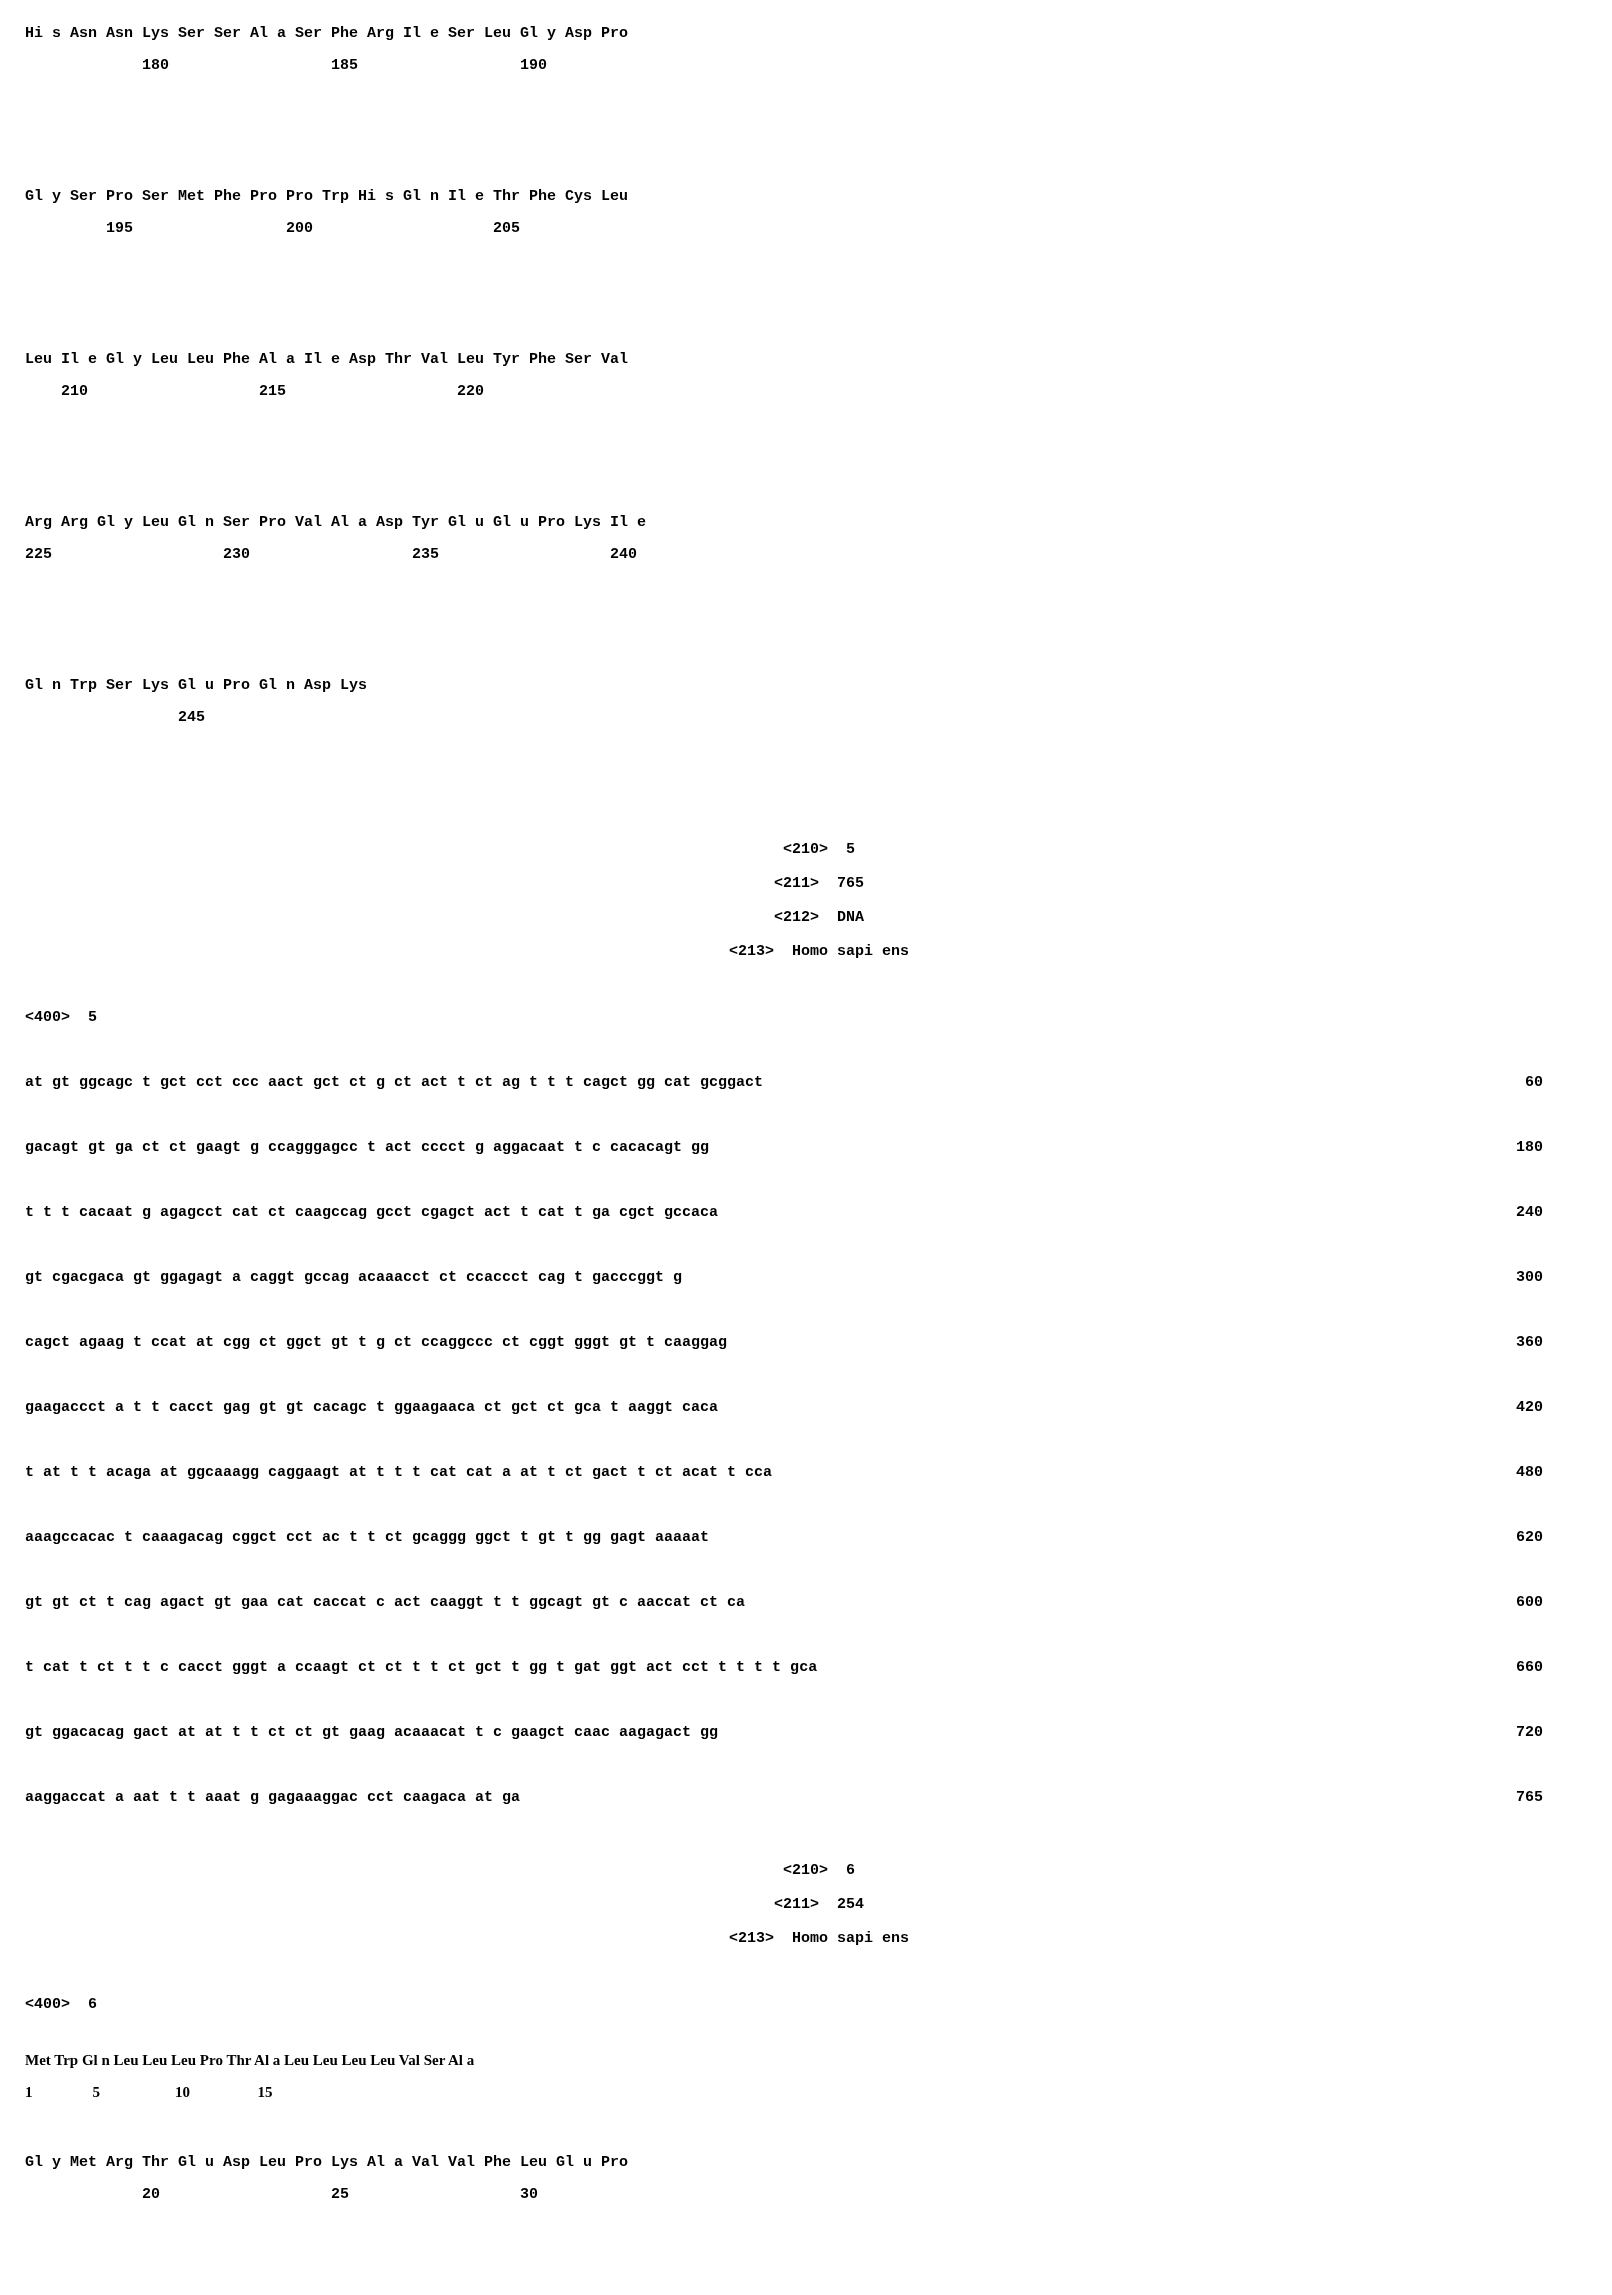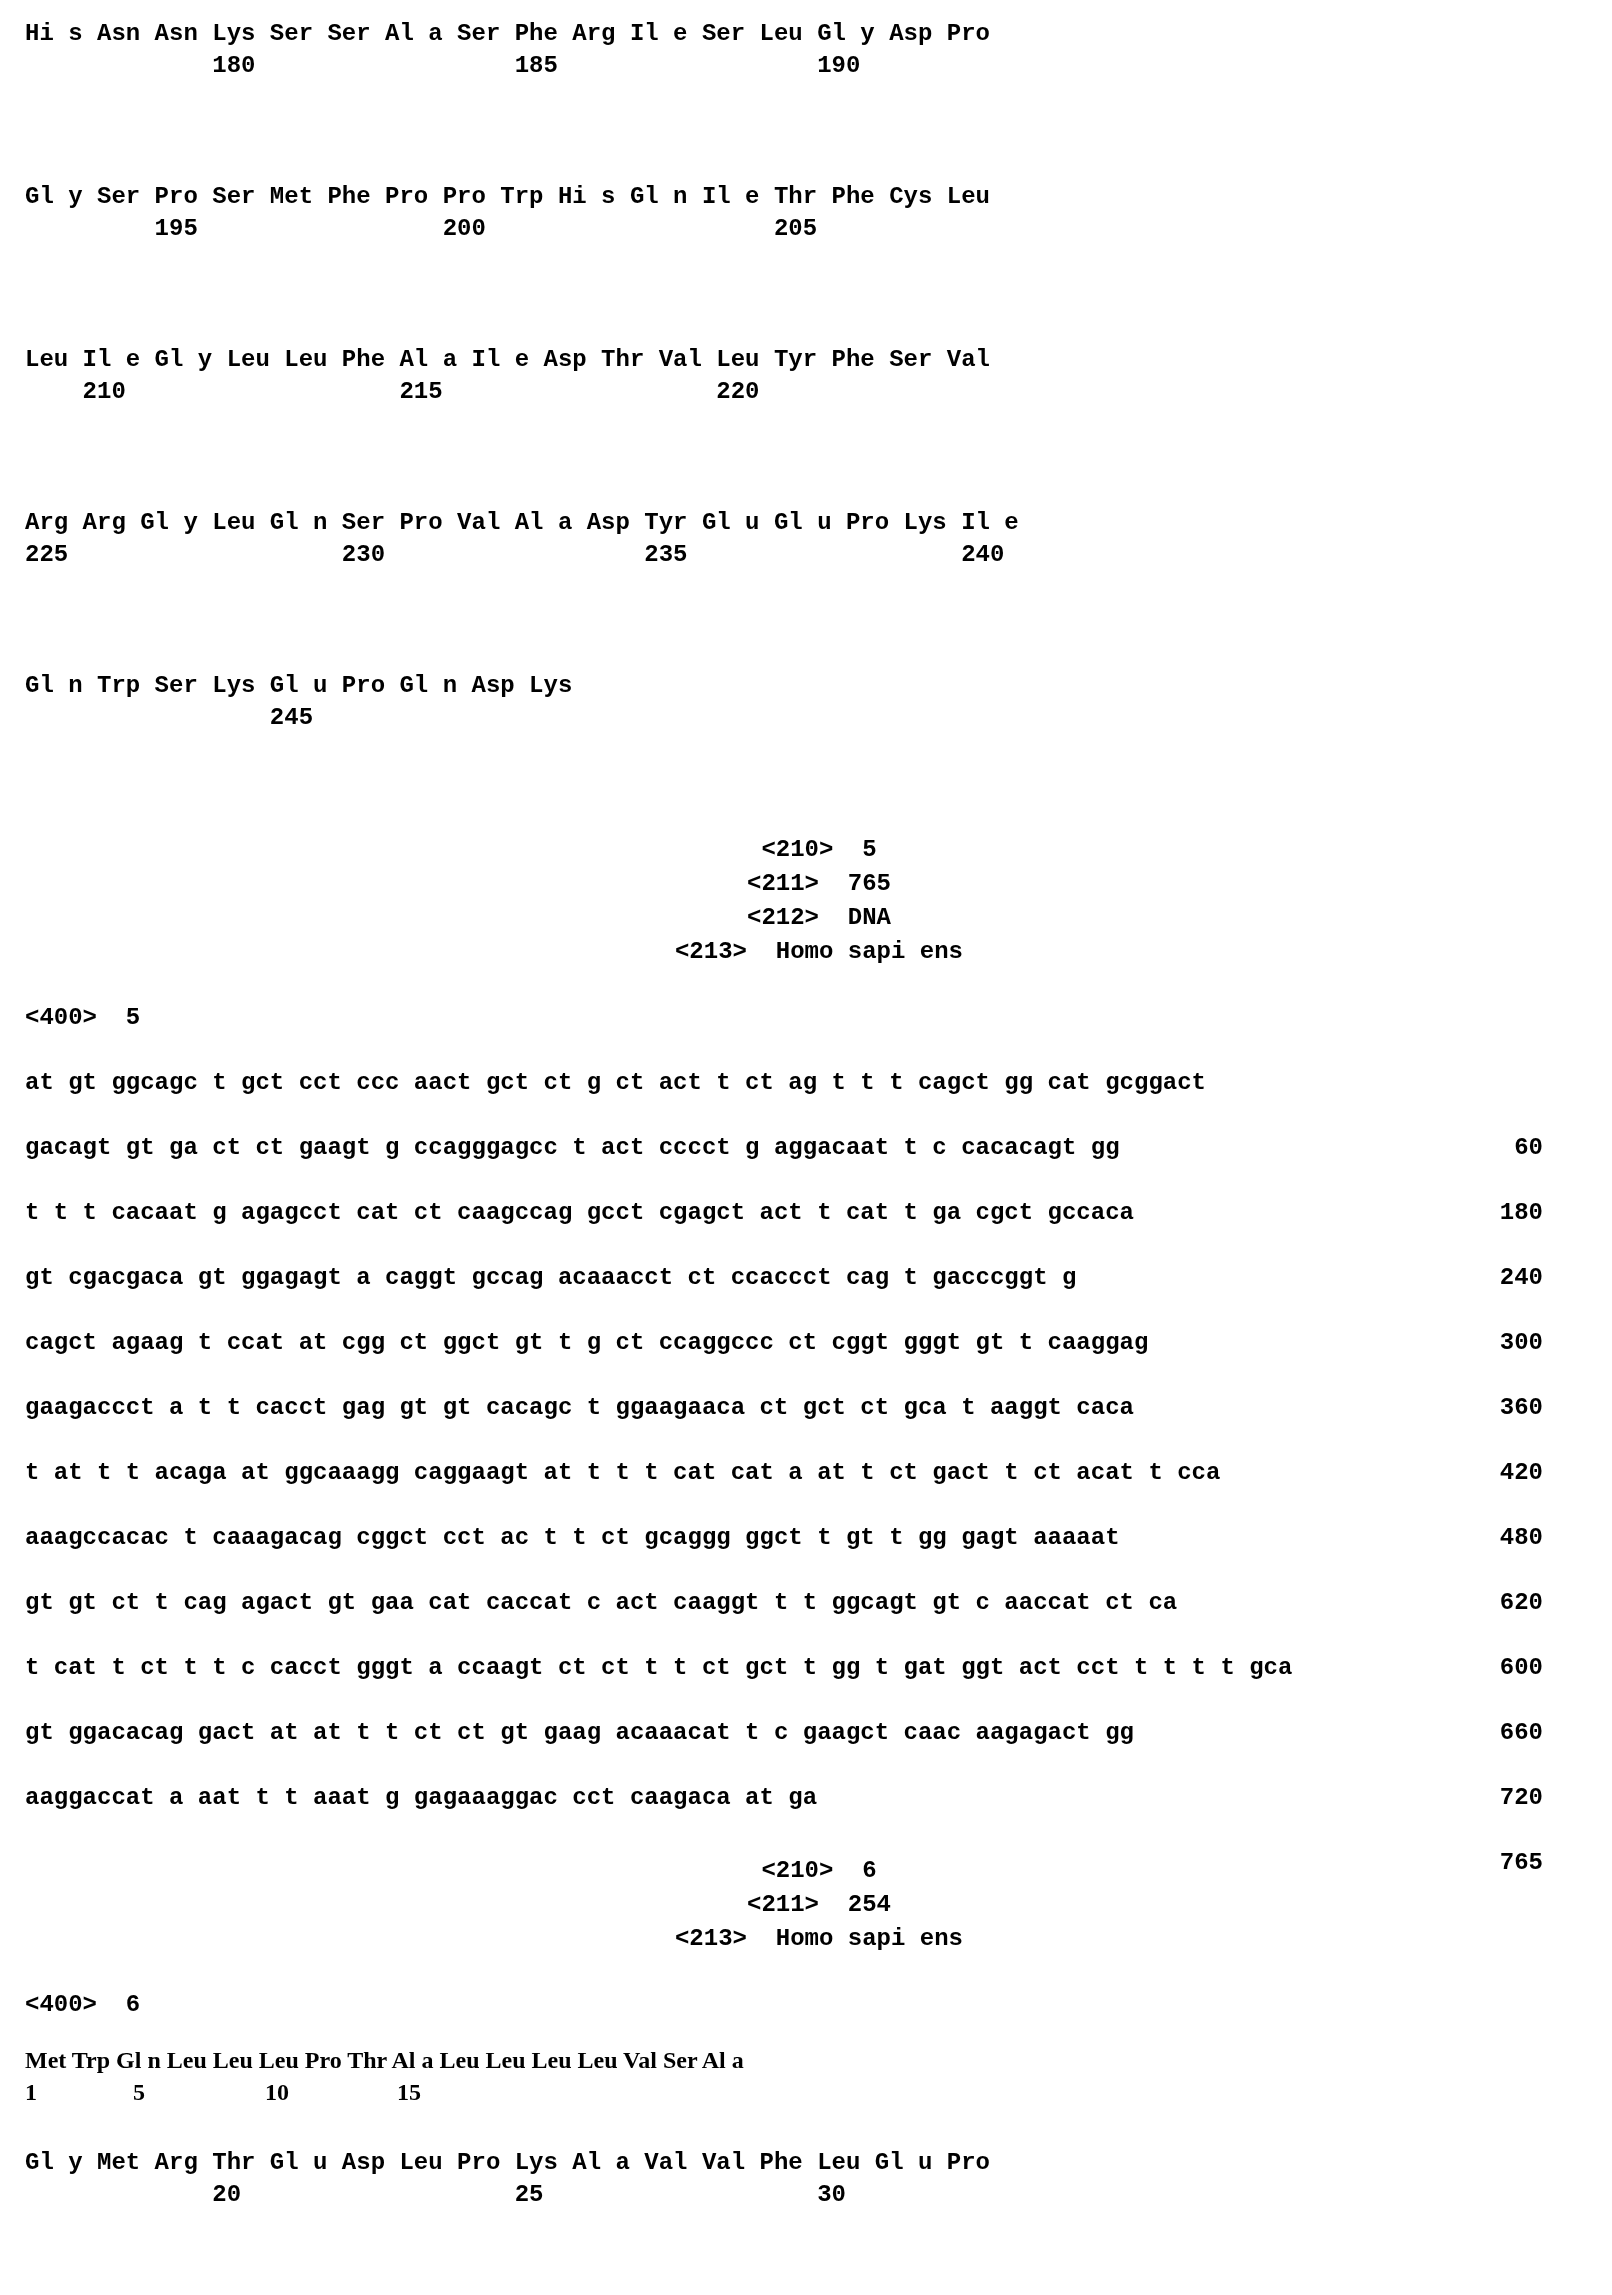--- a/index.html
+++ b/index.html
@@ -4,31 +4,31 @@
 <style>
   html, body { margin: 0; padding: 0; background: #ffffff; }
   body { width: 1613px; height: 2295px; overflow: hidden; }
   .page {
     box-sizing: border-box;
     width: 1613px;
     height: 2295px;
     padding: 18.4px 0 0 25px;
     font-family: "Liberation Mono", "DejaVu Sans Mono", monospace;
     font-weight: 700;
-    font-size: 24px;
+    font-size: 15px;
     color: #000000;
   }
   .pblock { margin: 0 0 99px 0; }
   .pline { white-space: pre; line-height: 32px; height: 32px; }
   .tag-group { margin: 0 0 32px 0; text-align: center; }
   .tag-line { white-space: pre; line-height: 34px; height: 34px; }
   .seq-tag { white-space: pre; line-height: 34px; height: 34px; margin: 0 0 15px 0; }
   .seq-tag-6 { margin-bottom: 22px; }
   .dna-section { margin: 0 0 23.5px 0; }
-  .dna-line { display: flex; justify-content: space-between; width: 1518px; height: 65px; line-height: 65px; flex-direction: column; }
+  .dna-line { display: flex; justify-content: space-between; width: 1518px; height: 65px; line-height: 65px; }
   .dna-seq { white-space: pre; }
   .dna-pos { white-space: pre; text-align: right; }
   .pblock-b6 { margin: 0 0 39px 0; font-family: Liberation Serif, serif; }
   .pblock-last { margin: 0; }
 </style>
 </head>
 <body>
 
 <div class="page">
 

